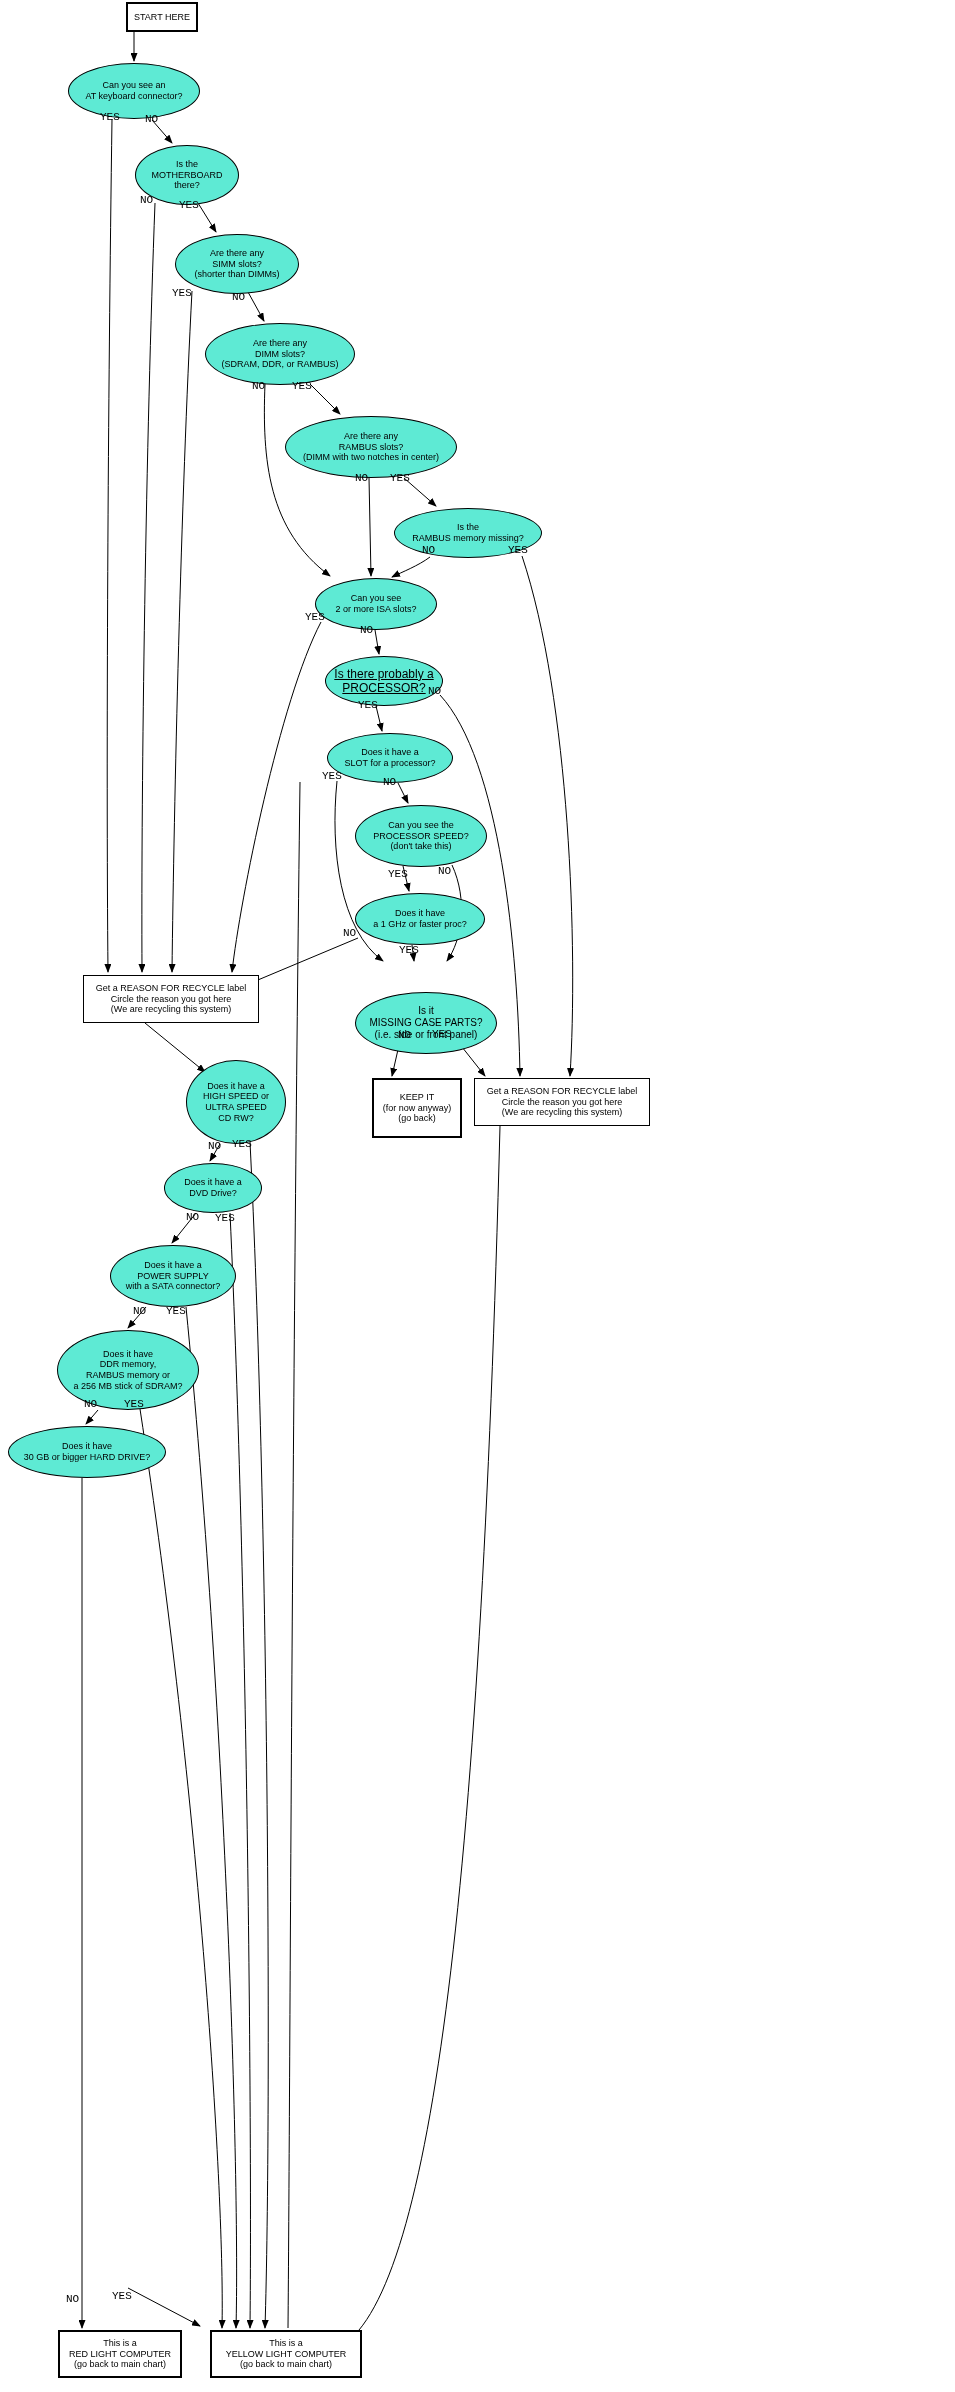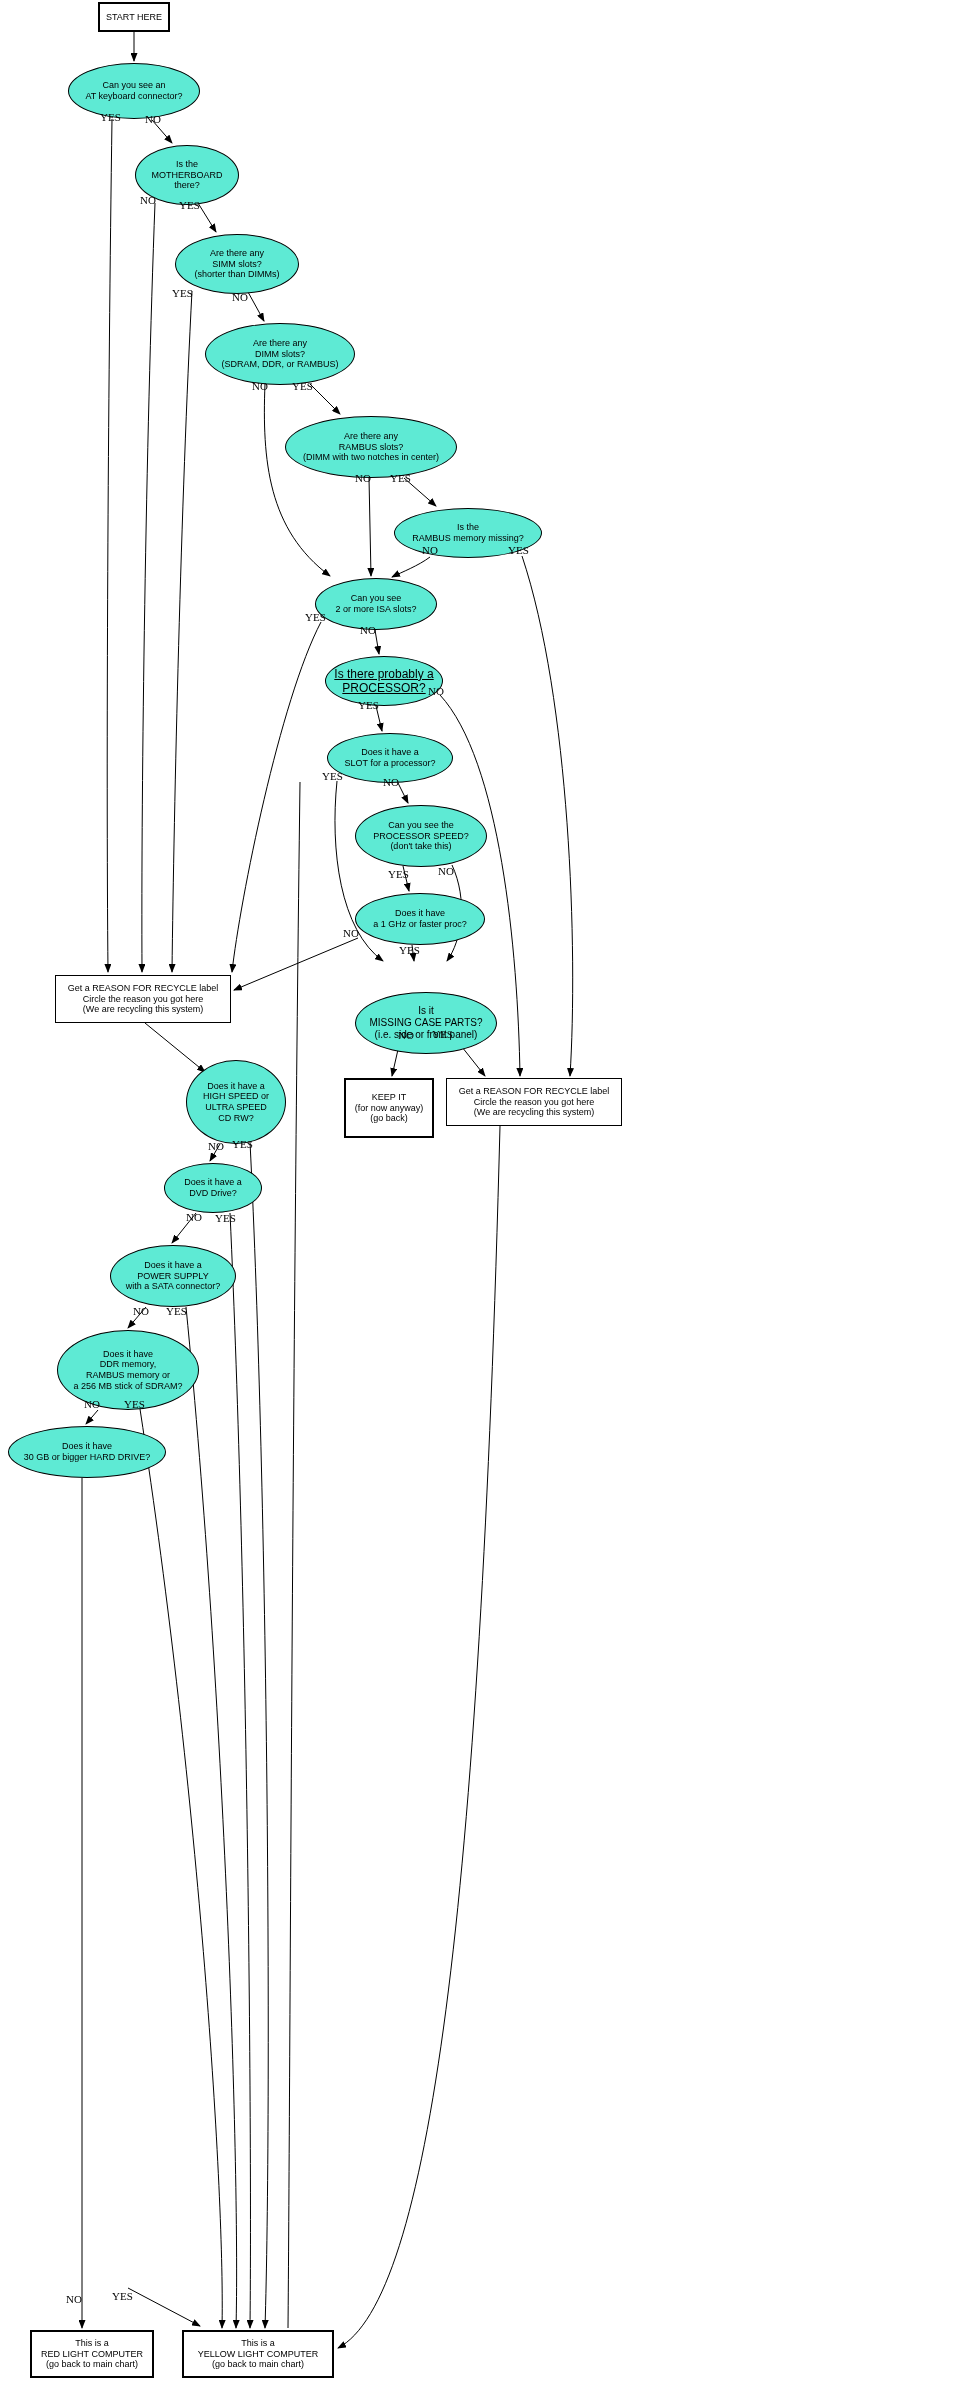--- a/index.html
+++ b/index.html
@@ -41,28 +41,29 @@
     white-space: pre;
   }
   .node.ellipse {
     border: 1px solid #000000;
     border-radius: 50%;
     background: #5eead4;
   }
   .node.box {
     border: 1px solid #000000;
     background: #ffffff;
+    margin-left: 28px;
   }
   .node.box.thick {
     border: 2px solid #000000;
   }
   .edge-label {
     position: absolute;
     color: #000000;
-    font-family: Liberation Serif, serif;
+    font-family: Liberation Mono, monospace;
     white-space: pre;
     line-height: 1;
   }
 </style>
 </head>
 <body>
 
 <div id="chart-root">
   <svg id="edge-layer" viewBox="0 0 955 2392" xmlns="http://www.w3.org/2000/svg">
     <defs>

